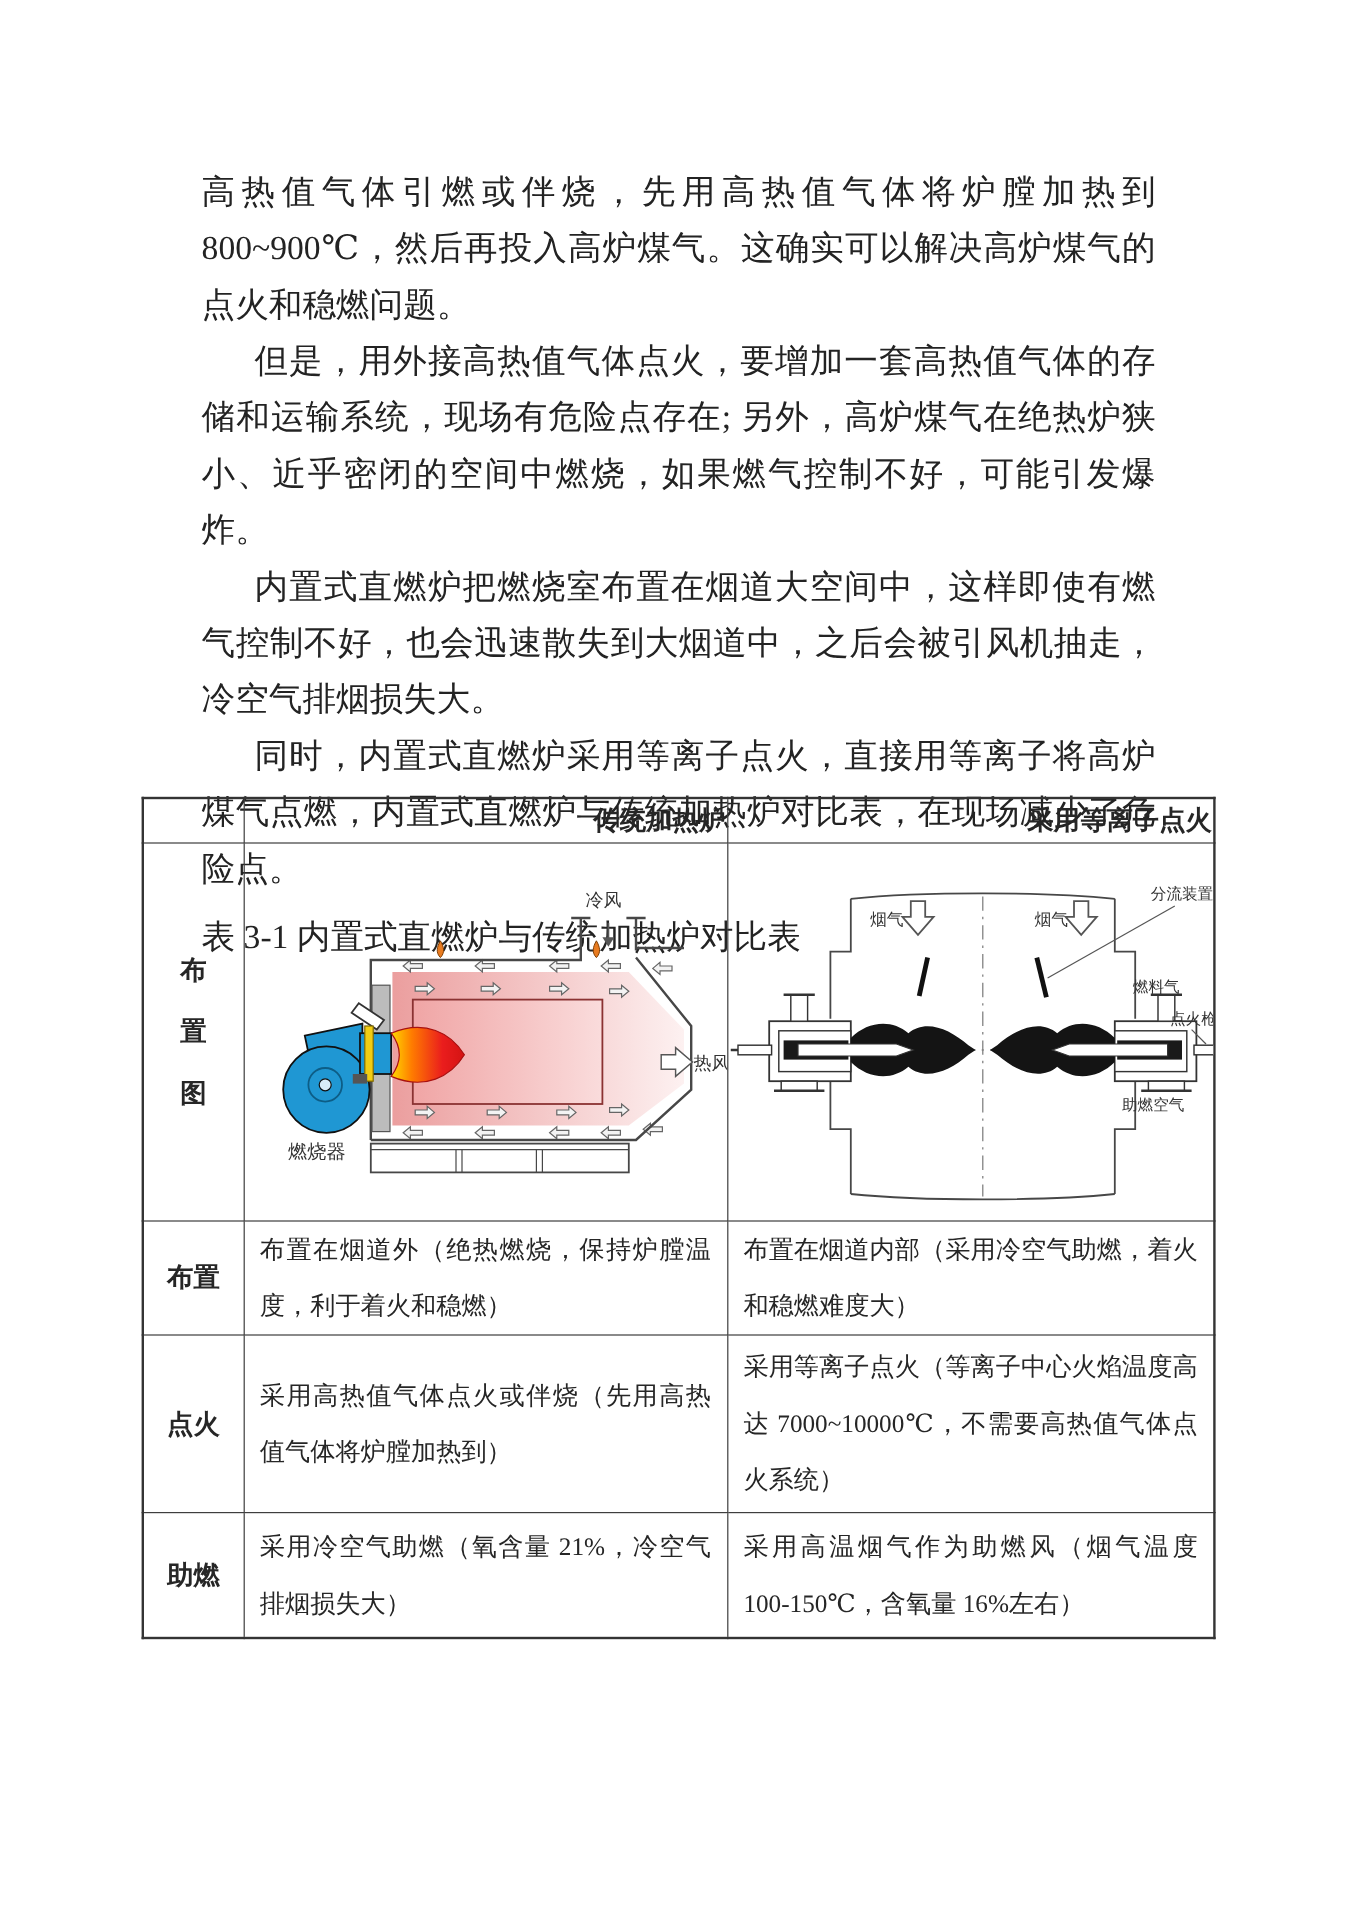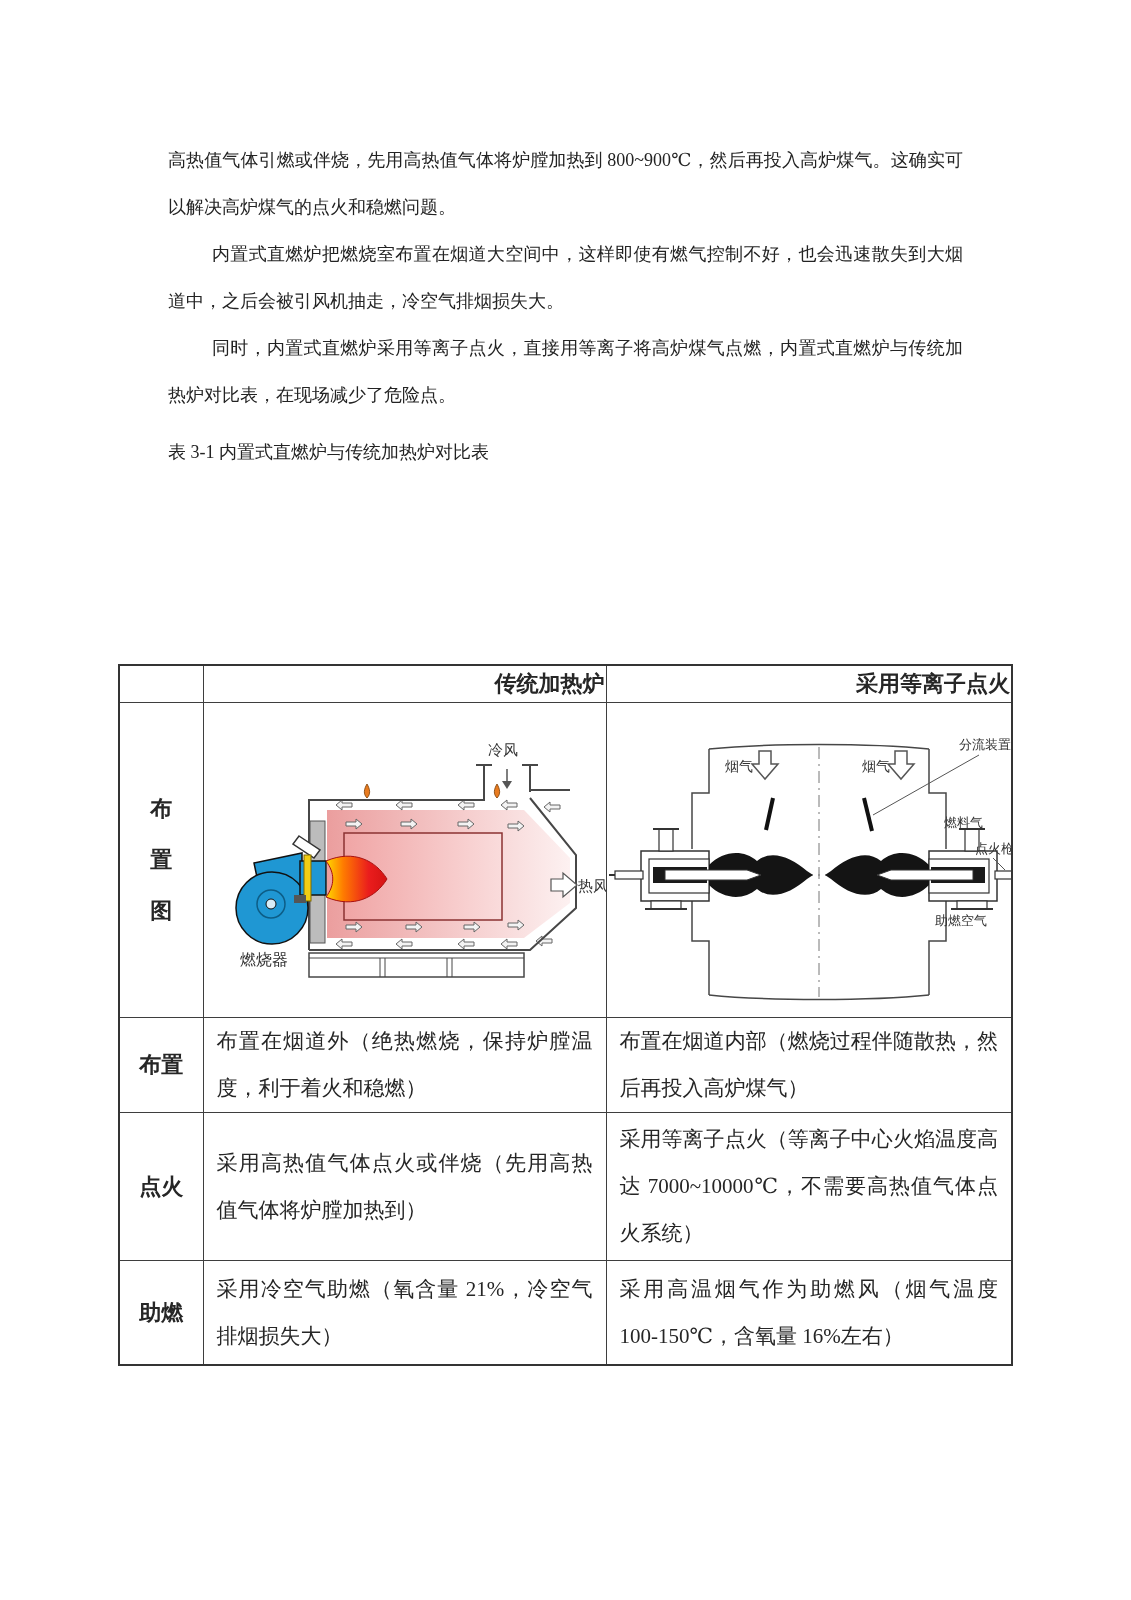--- a/index.html
+++ b/index.html
@@ -2,21 +2,21 @@
 <html><head>
 <meta charset="utf-8">
 <style>
   html,body{margin:0;padding:0;background:#ffffff;}
   .page{
     position:relative;width:1131px;height:1600px;background:#ffffff;overflow:hidden;
     font-family:"Liberation Serif","DejaVu Serif",serif;color:#232323;
   }
   .textblock{
     position:absolute;left:168px;top:137px;width:795px;
-    font-size:18px;line-height:47px;text-align:justify;
+    font-size:28px;line-height:47px;text-align:justify;
   }
   .textblock p{margin:0;}
   .textblock p.ind{text-indent:44px;}
   .caption{margin-top:10px !important;text-align:left;text-indent:0 !important;}
   table.cmp{
     position:absolute;left:118px;top:664px;width:893px;
     border-collapse:collapse;table-layout:fixed;
     font-size:21px;color:#262626;border:2px solid #343434;
   }
   table.cmp td{border:1px solid #3e3e3e;vertical-align:middle;overflow:hidden;}
@@ -29,20 +29,21 @@
   svg.diag{display:block;}
   svg text{font-family:"Liberation Serif","DejaVu Serif",serif;fill:#333;}
 </style>
 </head>
 <body>
 
 <div class="page">
 
   <div class="textblock">
     <p>高热值气体引燃或伴烧，先用高热值气体将炉膛加热到 800~900℃，然后再投入高炉煤气。这确实可以解决高炉煤气的点火和稳燃问题。</p>
+    <p class="ind">但是，用外接高热值气体点火，要增加一套高热值气体的存储和运输系统，现场有危险点存在; 另外，高炉煤气在绝热炉狭小、近乎密闭的空间中燃烧，如果燃气控制不好，可能引发爆炸。</p>
     <p class="ind">内置式直燃炉把燃烧室布置在烟道大空间中，这样即使有燃气控制不好，也会迅速散失到大烟道中，之后会被引风机抽走，冷空气排烟损失大。</p>
     <p class="ind">同时，内置式直燃炉采用等离子点火，直接用等离子将高炉煤气点燃，内置式直燃炉与传统加热炉对比表，在现场减少了危险点。</p>
     <p class="caption">表 3-1 内置式直燃炉与传统加热炉对比表</p>
   </div>
 
   <table class="cmp">
     <colgroup>
         <col style="width:84px">
         <col style="width:403px">
         <col style="width:406px">
@@ -222,21 +223,21 @@
             <line x1="386" y1="155" x2="398" y2="167" stroke="#555" stroke-width="1"></line>
           </g>
           <text x="328" y="222" font-size="13">助燃空气</text>
         </svg>
       </td>
     </tr>
 
     <tr>
       <td class="label-cell" style="height:88px">布置</td>
       <td class="text-cell">布置在烟道外（绝热燃烧，保持炉膛温度，利于着火和稳燃）</td>
-      <td class="text-cell">布置在烟道内部（燃烧过程伴随散热，然后再投入高炉煤气）</td>
+      <td class="text-cell">布置在烟道内部（采用冷空气助燃，着火和稳燃难度大）</td>
     </tr>
 
     <tr>
       <td class="label-cell" style="height:147px">点火</td>
       <td class="text-cell">采用高热值气体点火或伴烧（先用高热值气体将炉膛加热到）</td>
       <td class="text-cell">采用等离子点火（等离子中心火焰温度高达 7000~10000℃，不需要高热值气体点火系统）</td>
     </tr>
 
     <tr>
       <td class="label-cell" style="height:103px">助燃</td>

